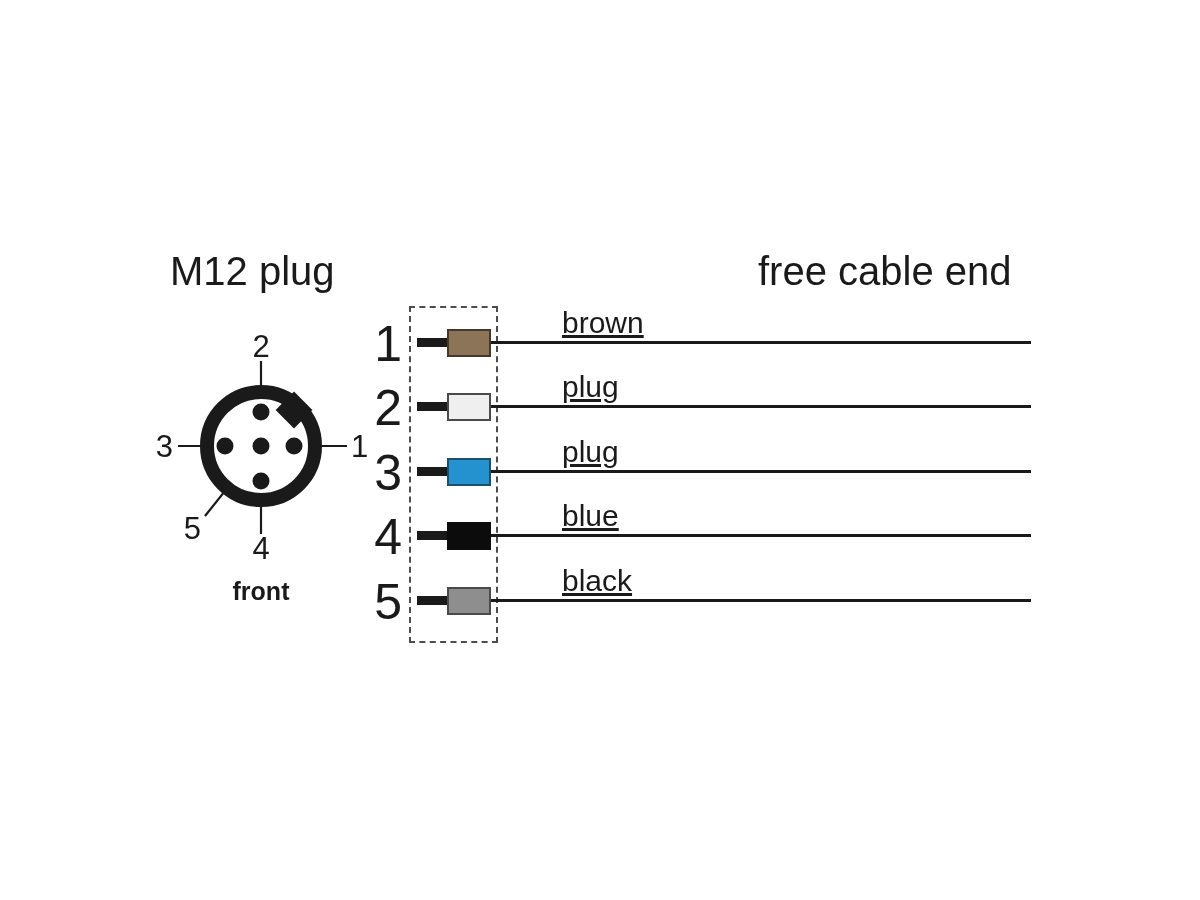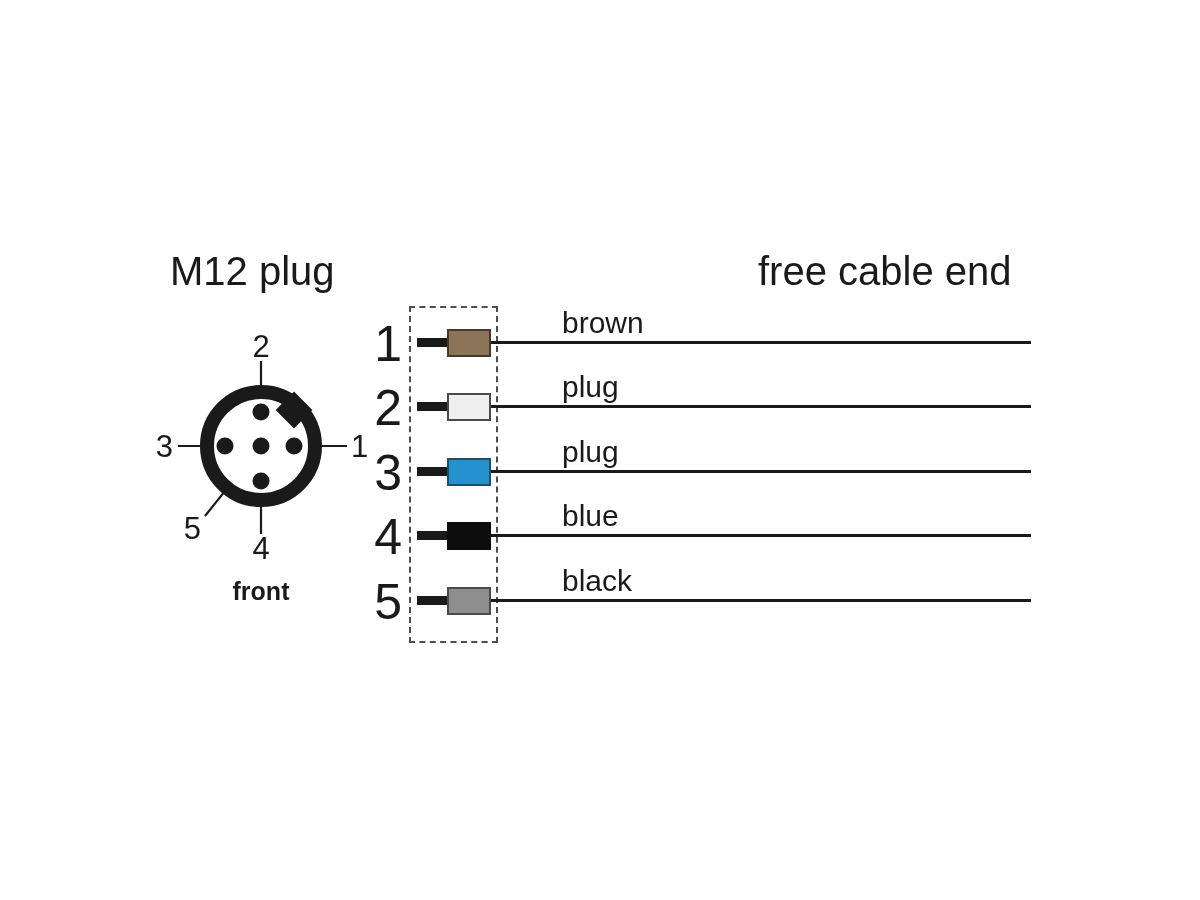--- a/index.html
+++ b/index.html
@@ -77,20 +77,21 @@
     left: 491px; top: 48px;
     width: 540px; height: 3px;
     background: #1a1a1a;
   }
   .wire-label {
     position: absolute;
     left: 562px; top: 15px;
     font-size: 30px; line-height: 30px;
     white-space: nowrap;
     color: #1a1a1a;
+    text-decoration: underline;
   }
 
   svg text {
     font-family: "Liberation Sans", sans-serif;
     fill: #1a1a1a;
   }
   .pin-num { font-size: 31px; }
   .front-lbl { font-size: 25px; font-weight: bold; }
 </style>
 </head>

